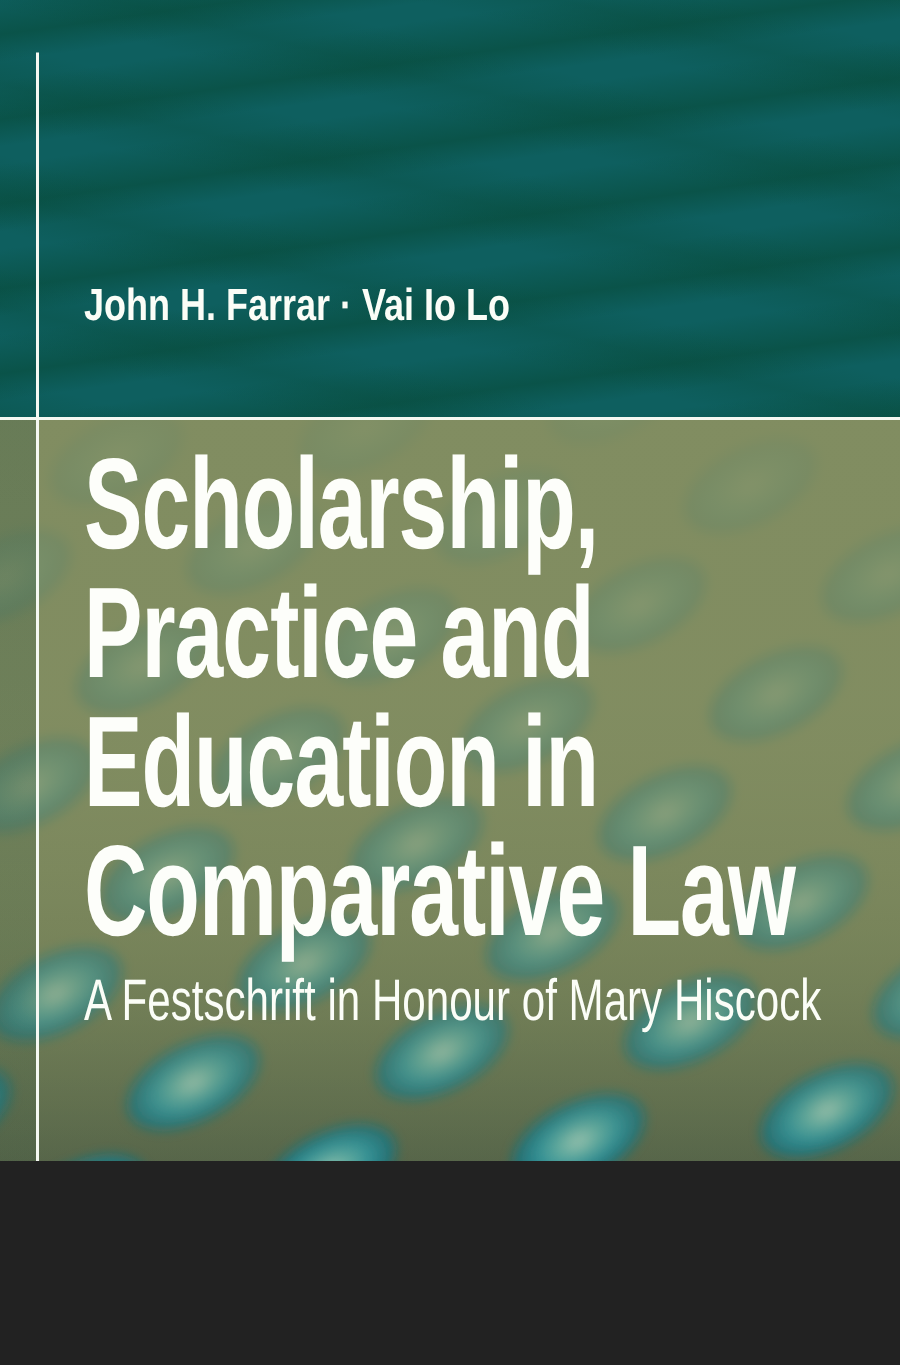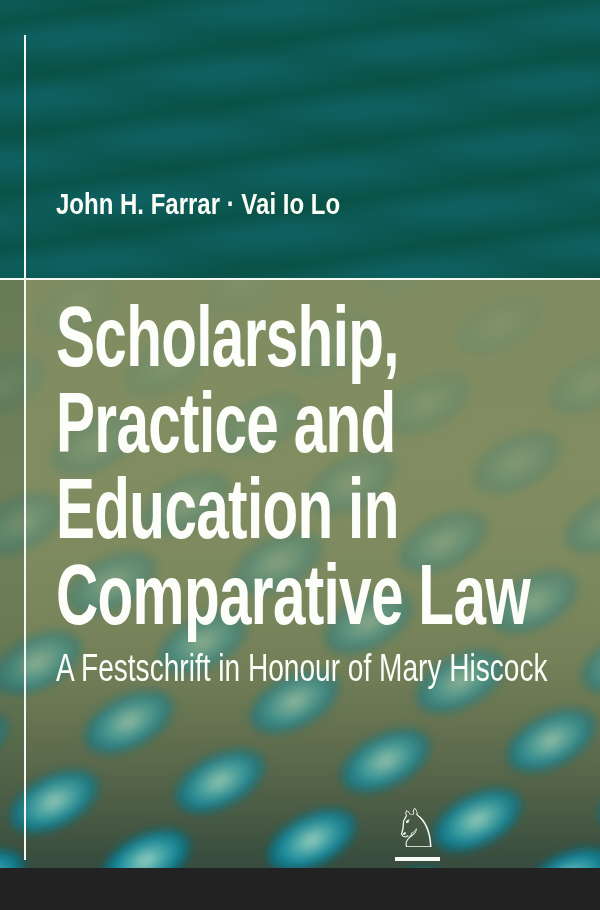--- a/index.html
+++ b/index.html
@@ -1,17 +1,17 @@
 <!DOCTYPE html>
 <html><head>
 <meta charset="utf-8">
 <style>
   html,body{margin:0;padding:0;background:#222;}
   .cover{
-    position:relative;width:600px;height:868px;overflow:hidden;
+    position:relative;width:600px;height:774px;overflow:hidden;
     font-family:"Liberation Sans",sans-serif;
     background:#7f8b5f;
   }
   
   .bg-base{
     position:absolute;inset:0;
     background:linear-gradient(180deg,
       #0c5b59 0px,#0c5b59 278px,
       #7f8b5f 280px,#828c60 470px,
       #68754f 640px,#4c5c44 780px,

